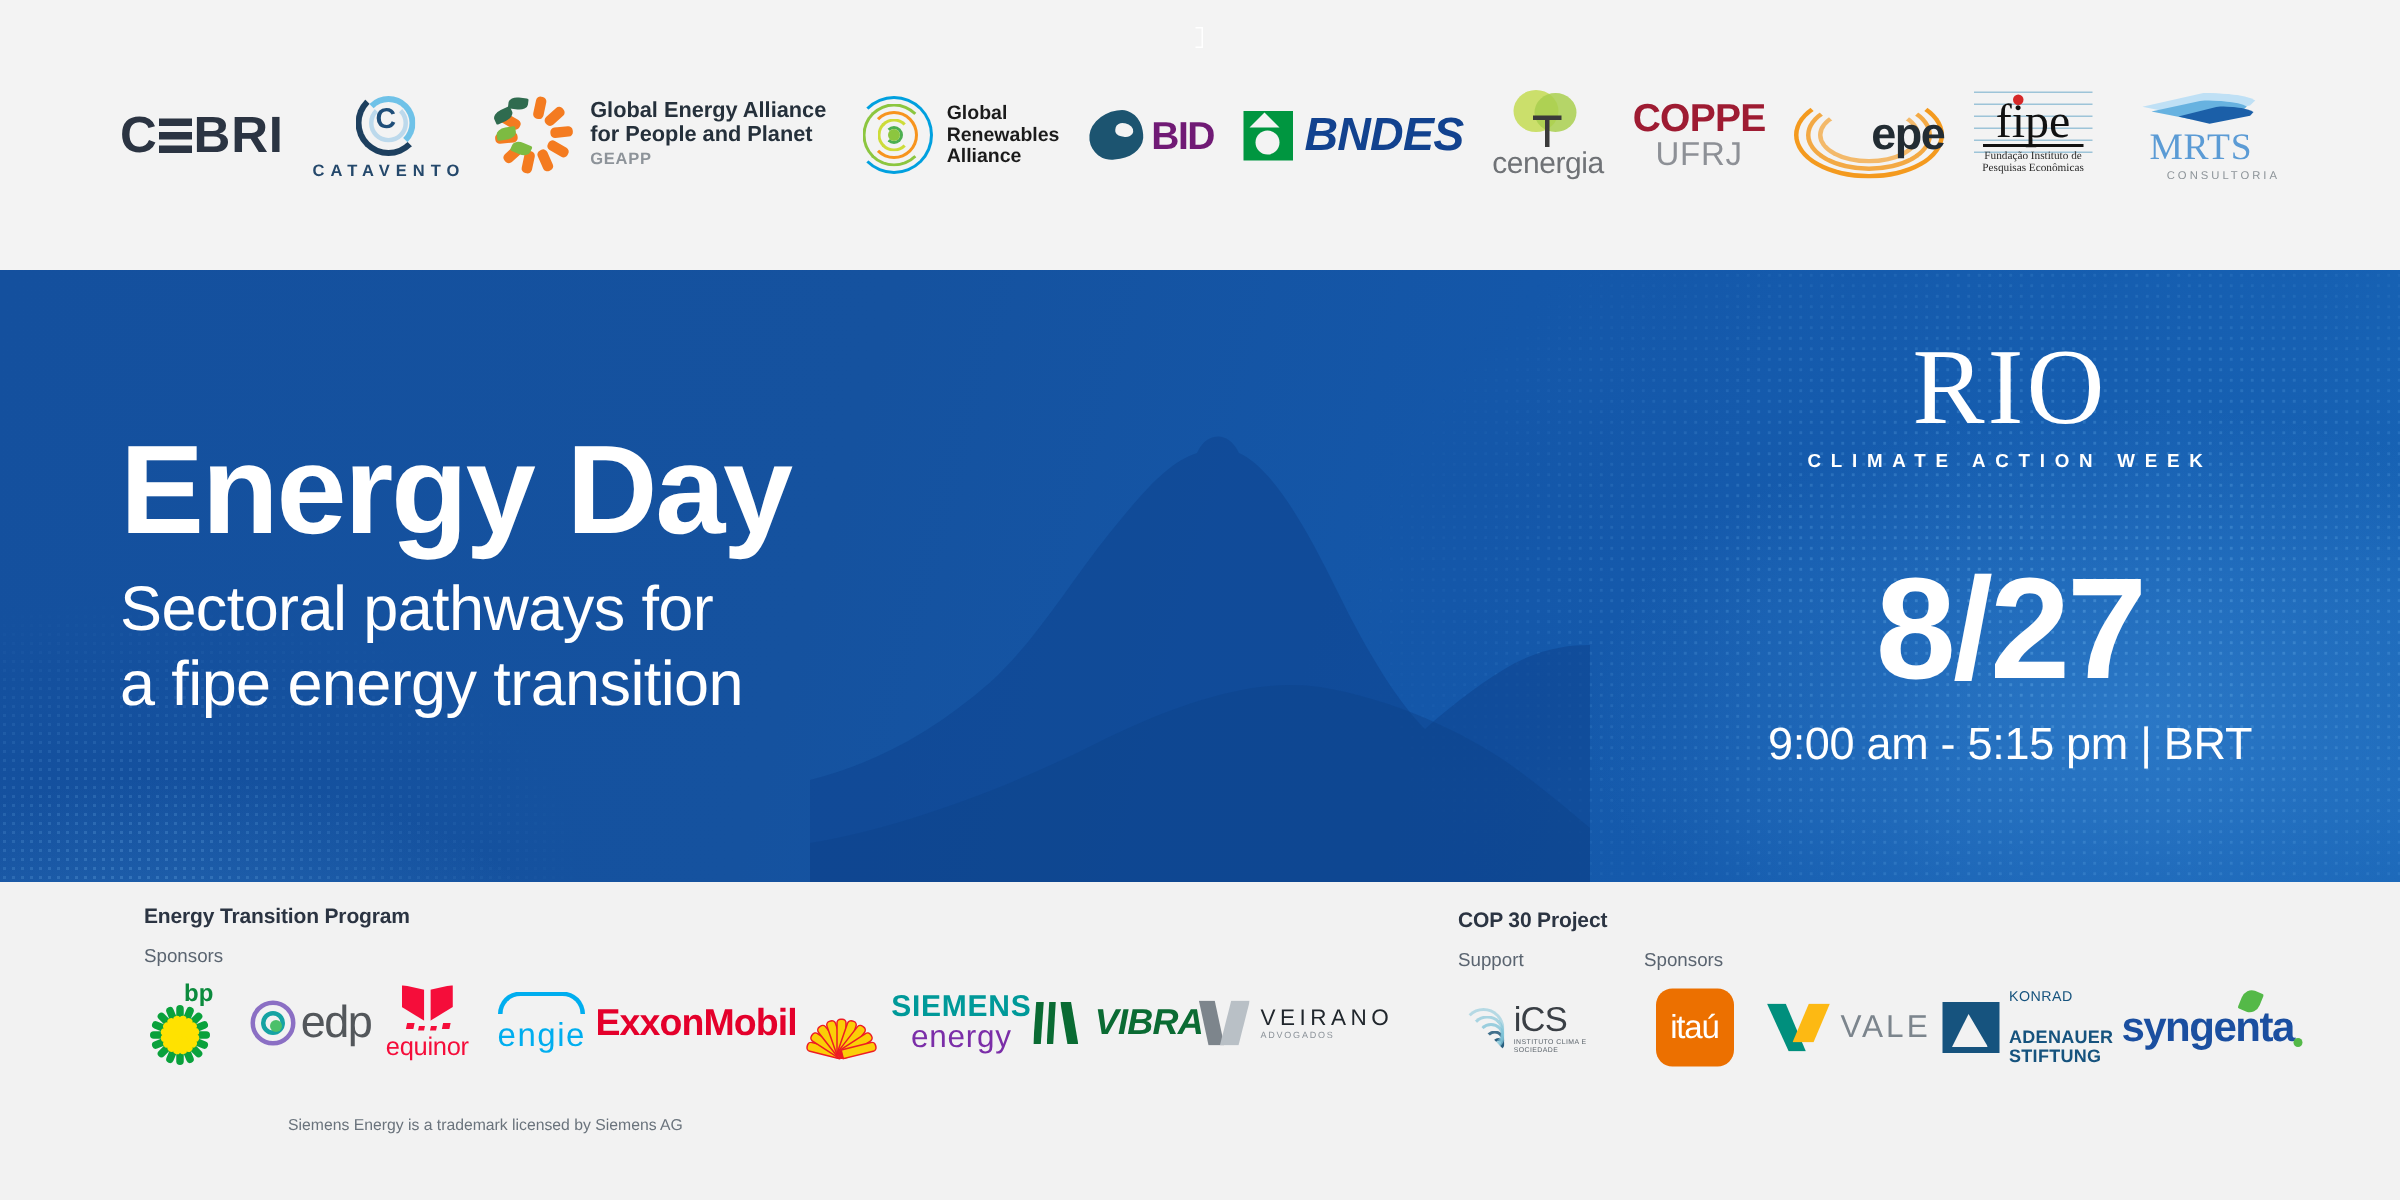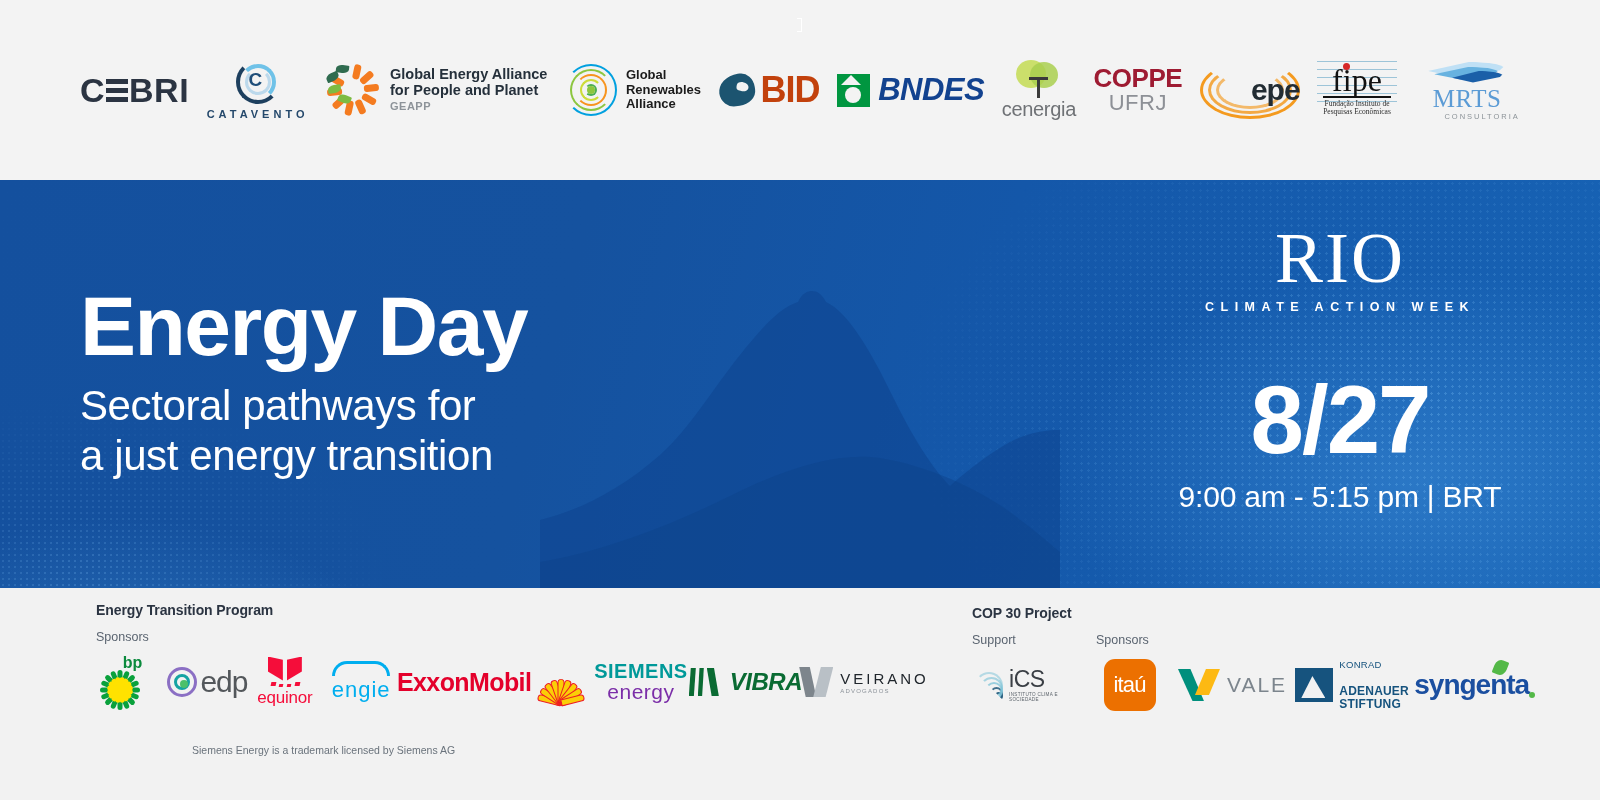--- a/index.html
+++ b/index.html
@@ -58,21 +58,21 @@
   .gra-mark{ position:relative; width:52px; height:52px; border-radius:50%;}
   .gra-mark .a{ position:absolute; border-radius:50%;}
   .gra-txt{ font-size:13px; font-weight:bold; color:#1b1b1b; line-height:1.12;}
 
   
   .bid{ display:flex; align-items:center; gap:6px;}
   .bid-mark{ width:36px; height:32px; background:#1c5470;
     border-radius:60% 38% 50% 42% / 55% 50% 45% 48%; position:relative; transform:rotate(-8deg);}
   .bid-mark:after{ content:""; position:absolute; right:6px; top:9px; width:12px; height:9px;
     background:#f3f3f3; border-radius:45% 55% 50% 40%; transform:rotate(18deg);}
-  .bid-txt{ font-size:36px; font-weight:bold; color:#c2410c; letter-spacing:-1px;}
+  .bid-txt{ font-size:26px; font-weight:bold; color:#701a75; letter-spacing:-1px;}
 
   
   .bndes{ display:flex; align-items:center; gap:8px;}
   .bndes-mark{ width:33px; height:33px; background:#009640; position:relative;}
   .bndes-mark:before{ content:""; position:absolute; left:4px; top:1px;
      border-left:10px solid transparent; border-right:10px solid transparent; border-bottom:10px solid #f3f3f3;}
   .bndes-mark:after{ content:""; position:absolute; left:8px; top:13px; width:16px; height:16px;
      background:#f3f3f3; border-radius:50%;}
   .bndes-txt{ font-size:31px; font-weight:bold; font-style:italic; color:#12428f; letter-spacing:-.5px;}
 
@@ -427,21 +427,21 @@
                C430 278 452 262 470 252 C490 242 506 240 520 240 L520 400 Z" fill="#0f4591" opacity="0.62"></path>
       <path d="M0 400 L0 372 C60 362 130 336 190 306 C250 276 300 262 340 268
                C390 276 440 300 470 322 C492 338 508 352 520 362 L520 400 Z" fill="#0e4289" opacity="0.45"></path>
     </svg>
   </div>
 
   <div class="hero-copy">
     <div class="hero-title">Energy Day</div>
     <div class="hero-sub">
       <div>Sectoral pathways for</div>
-      <div>a just energy transition</div>
+      <div>a fipe energy transition</div>
     </div>
   </div>
 
   <div class="hero-right">
     <div class="rio-logo">
       <span class="rio-word">RIO</span>
     </div>
     <div class="rio-caw">CLIMATE ACTION WEEK</div>
     <div class="hero-date">8/27</div>
     <div class="hero-time">9:00 am - 5:15 pm | BRT</div>

